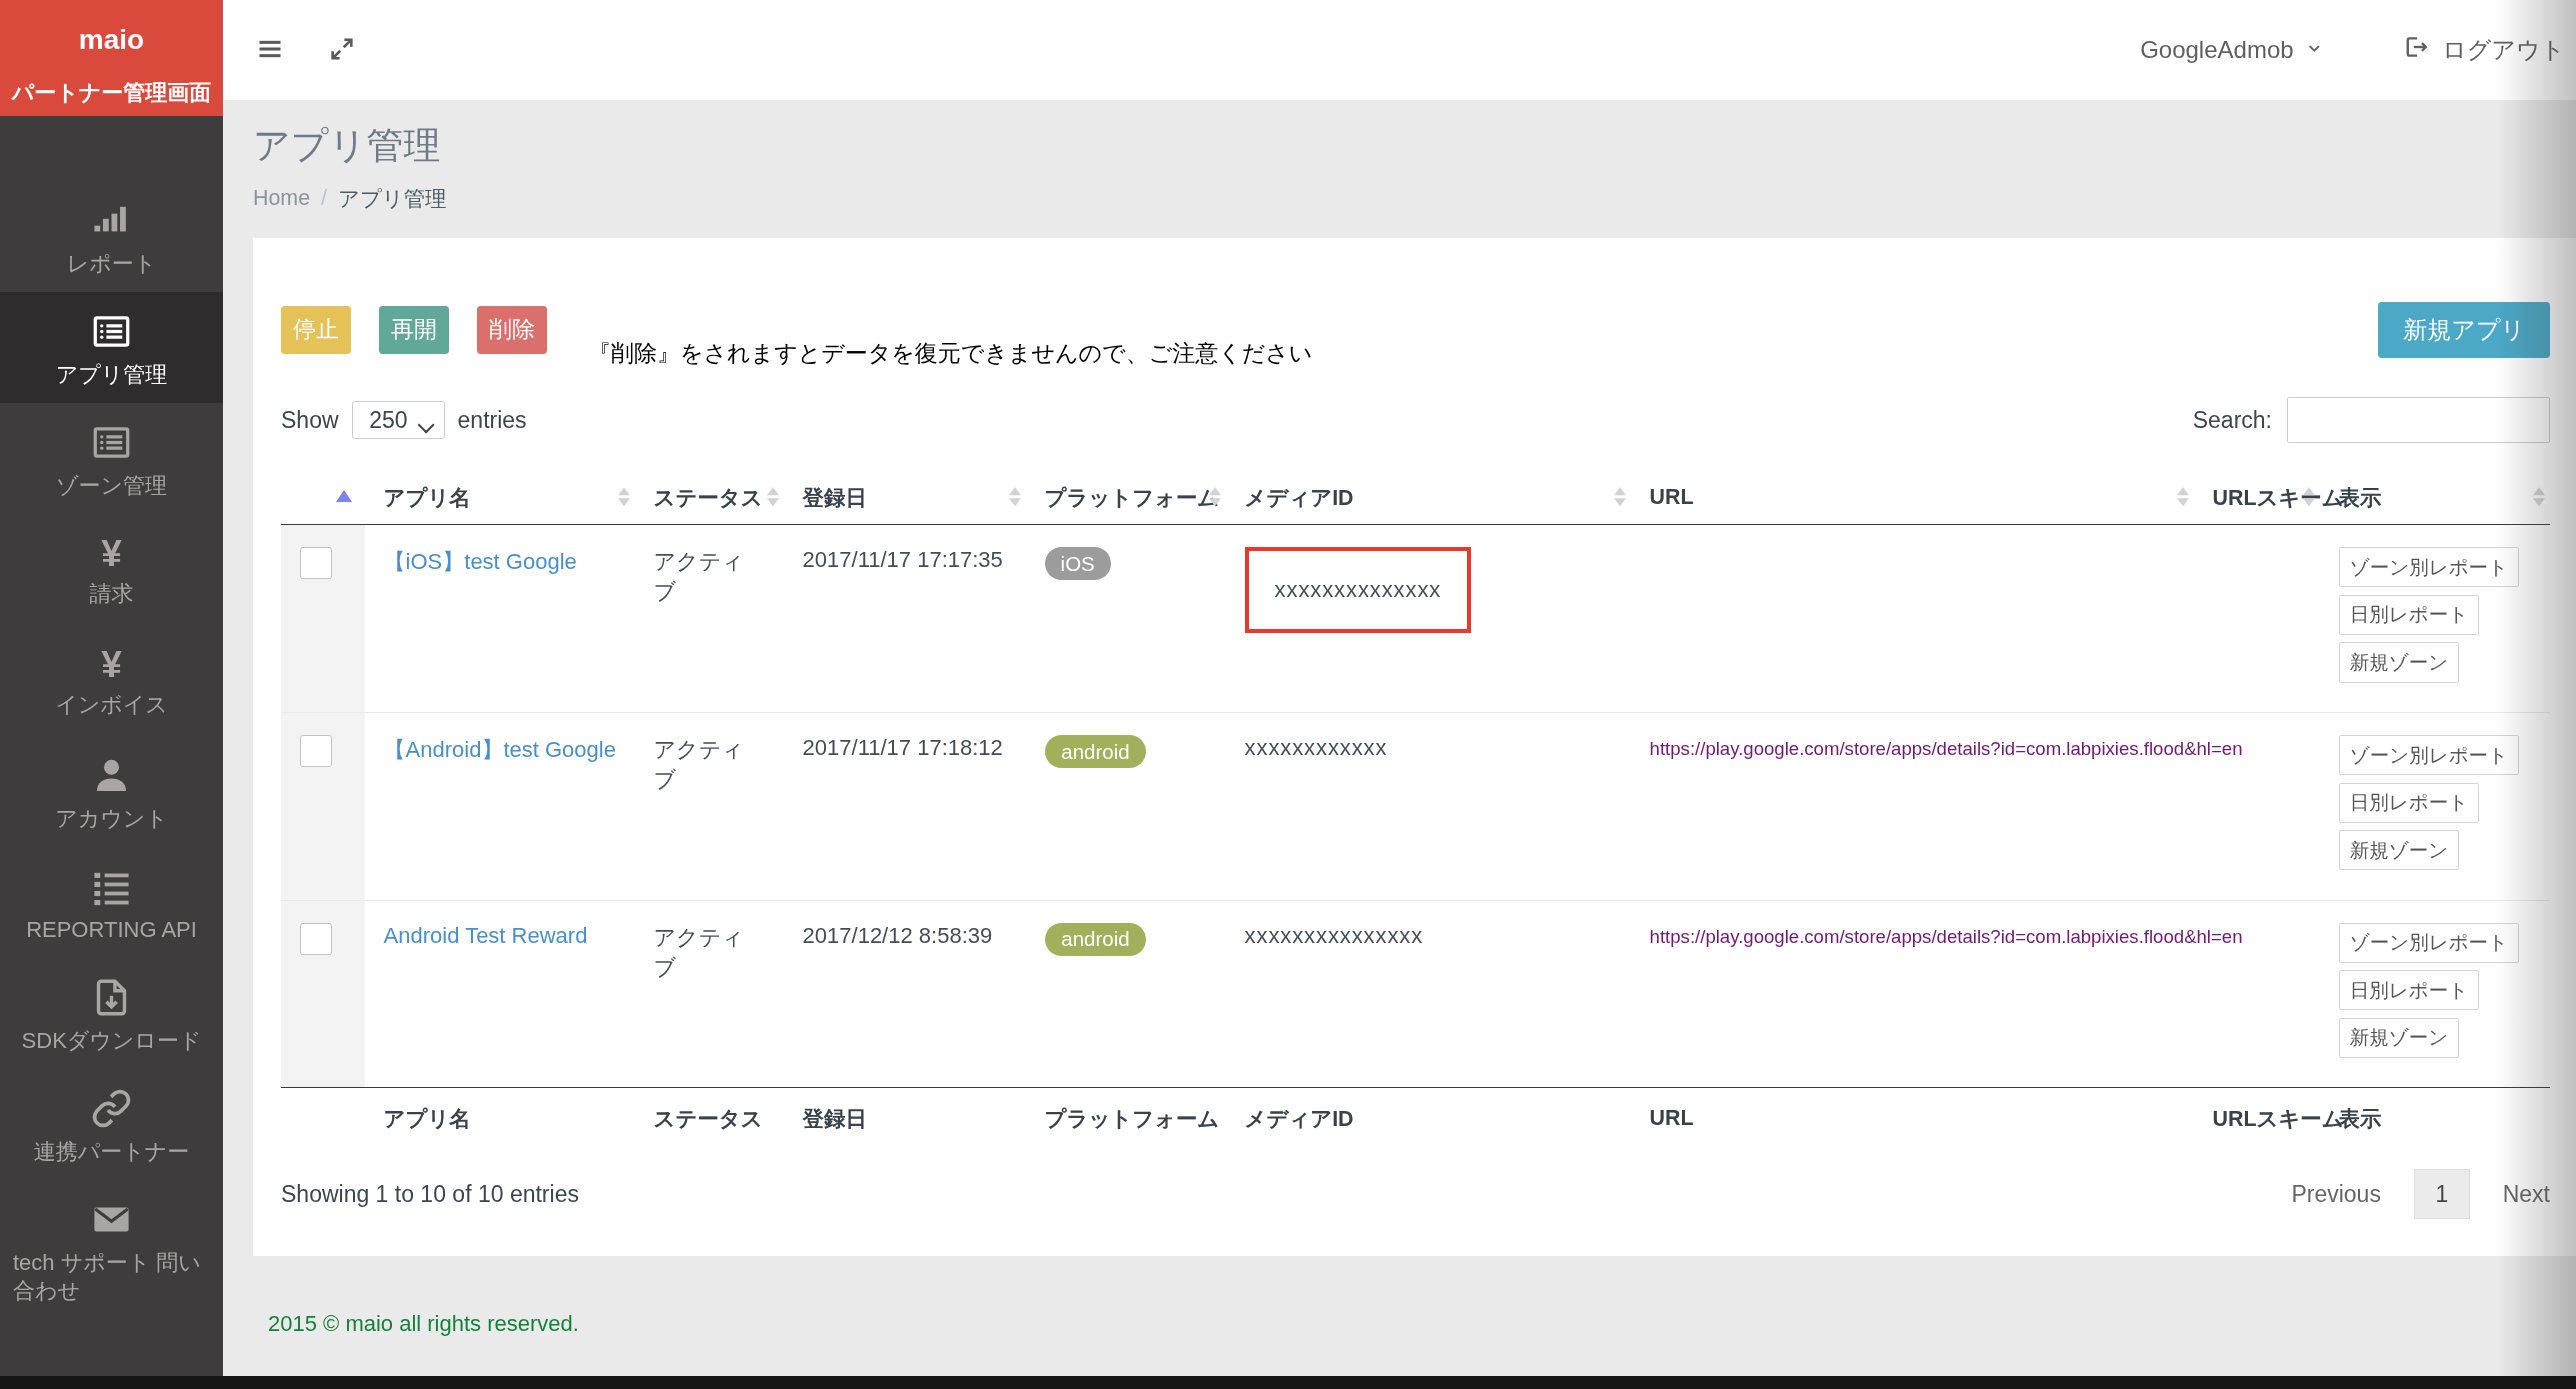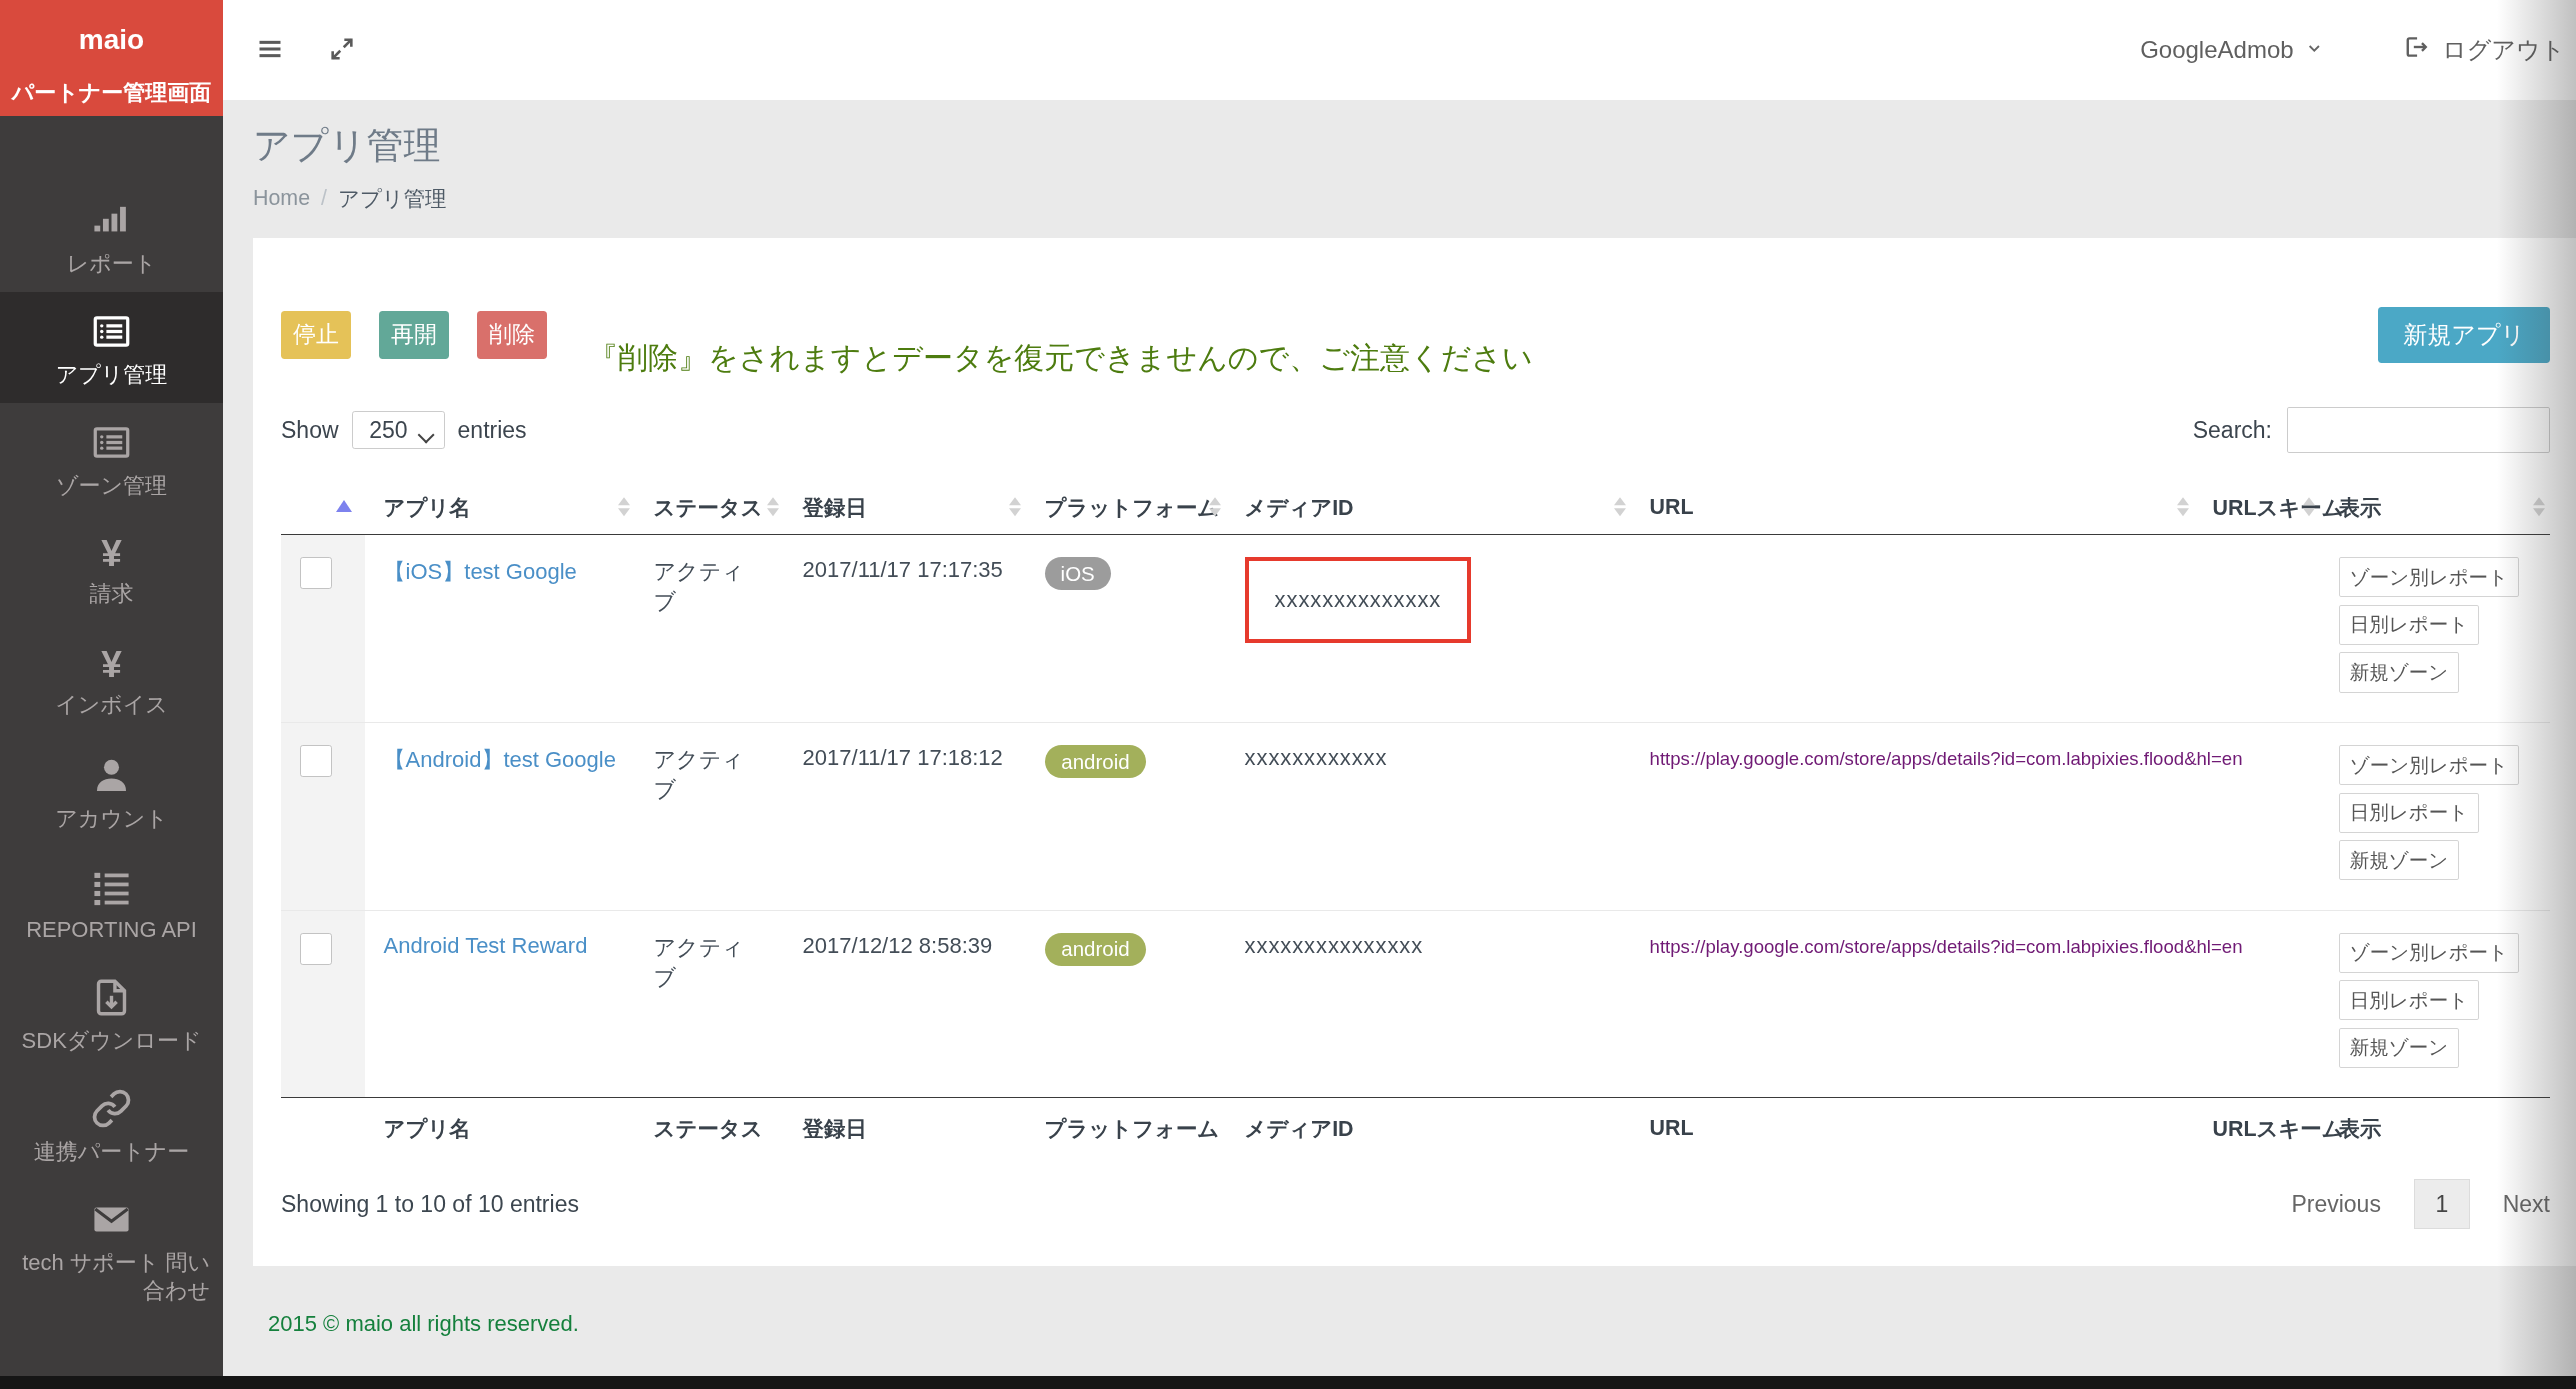--- a/index.html
+++ b/index.html
@@ -7,21 +7,21 @@
   body { font-family:"Liberation Sans","DejaVu Sans",sans-serif; background:#eaeaea; position:relative; }
 
   .app { display:flex; height:1376px; }
 
   
   .sidebar { width:223px; background:#3e3c3c; flex:0 0 223px; z-index:5; }
   .logo { height:116px; background:#d94a3d; color:#fff; text-align:center; padding-top:24px; }
   .logo .brand { font-size:28px; font-weight:bold; }
   .logo .brand-sub { font-size:22px; font-weight:bold; margin-top:22px; }
   .nav { padding-top:65px; }
-  .nav-item { height:111px; padding:18.6px 13px 0; display:flex; flex-direction:column; align-items:center; color:#aaa5a5; cursor:pointer; text-align:right; }
+  .nav-item { height:111px; padding:18.6px 13px 0; display:flex; flex-direction:column; align-items:center; color:#aaa5a5; cursor:pointer; text-align:left; }
   .nav-item svg { width:41px; height:41px; flex:0 0 41px; }
   .nav-item .nav-label { margin-top:6.5px; font-size:22px; line-height:1.25; }
   .nav-item.active { background:#2e2c2c; color:#ffffff; }
 
   
   .main { flex:1; display:flex; flex-direction:column; position:relative; background:#eaeaea; }
   .navbar { height:100px; background:#fff; display:flex; align-items:center; padding:0 54px 0 28px; }
   .icon-btn { background:none; border:none; color:#5a5a5a; cursor:pointer; width:37px; height:37px; margin-right:35px; }
   .icon-btn svg { width:28px; height:28px; }
   .nb-spacer { flex:1; }
@@ -37,21 +37,21 @@
   .breadcrumb .current { color:#4e5a66; }
 
   .panel { background:#fff; margin:3.7px 41px 0 30px; padding:52px 28px 37px; }
 
   
   .toolbar { display:flex; align-items:center; }
   .btn-sm { border:none; border-radius:3.7px; color:#fff; font-size:23px; padding:8.4px 12px; cursor:pointer; margin-right:28px; font-family:inherit; }
   .btn-stop { background:#e5c258; }
   .btn-resume { background:#62a898; }
   .btn-delete { background:#d9706b; }
-  .warning { color:#4d7c0f; font-size:30px; margin-left:13px;margin-top:48px; }
+  .warning { color:#000000; font-size:23px; margin-left:13px;margin-top:48px; }
   .btn-new { margin-left:auto; background:#4ba8c6; border:none; border-radius:3.7px; color:#fff; font-size:24px; padding:12px 25px; cursor:pointer; font-family:inherit; }
 
   
   .controls { margin-top:28px; display:flex; align-items:center; font-size:23px; color:#3c454e; }
   .select-wrap { position:relative; margin:0 13px; }
   .select-wrap select { appearance:none; -webkit-appearance:none; width:93px; height:38px; border:0.9px solid #cccccc; border-radius:2.8px; background:#fff; font-size:23px; color:#3c454e; padding:0 33px 0 16.7px; font-family:inherit; }
   .select-wrap::after { content:""; position:absolute; right:12px; top:17.7px; width:10.2px; height:10.2px; border-right:2.8px solid #444; border-bottom:2.8px solid #444; transform:rotate(45deg); pointer-events:none; }
   .search { margin-left:auto; display:flex; align-items:center; }
   .search input { width:263px; height:46px; border:0.9px solid #ccc; border-radius:1.9px; margin-left:15px; font-size:22px; padding:0 11px; font-family:inherit; }
 

